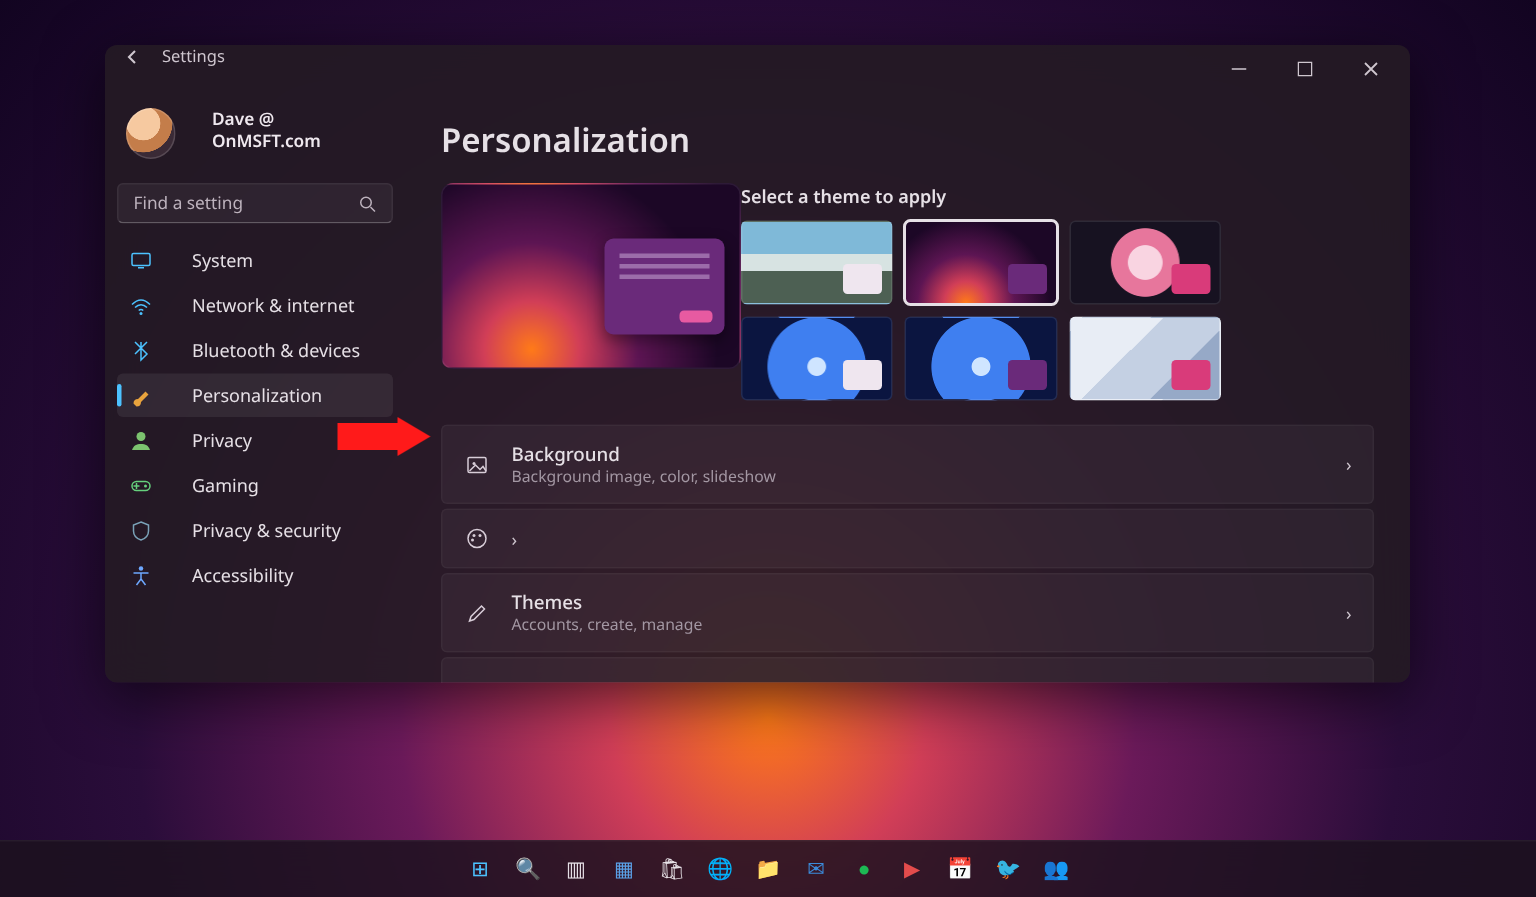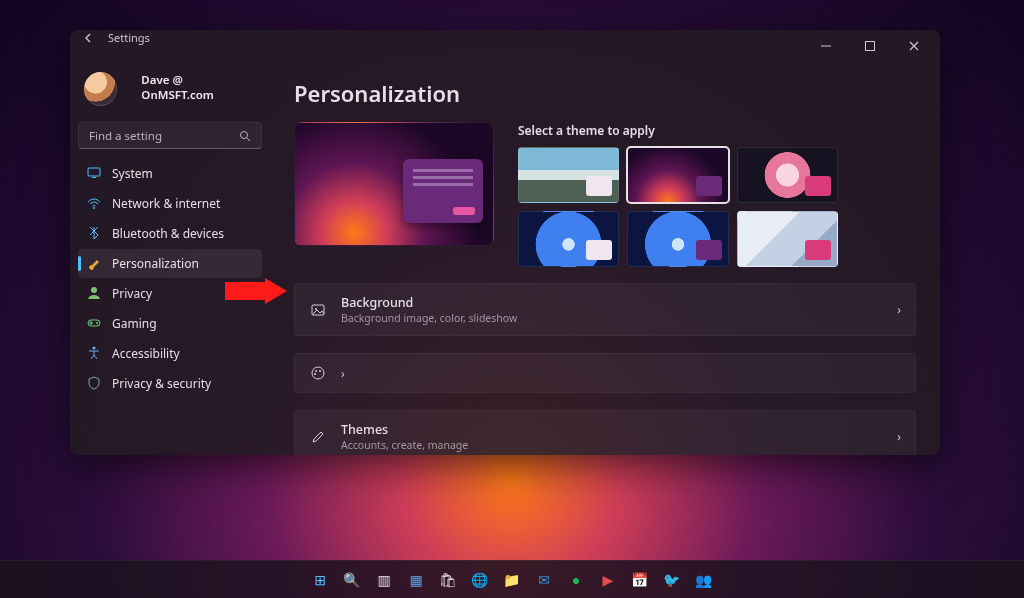--- a/index.html
+++ b/index.html
@@ -54,36 +54,36 @@
     display:flex; align-items:center; justify-content:space-between;
     background: rgba(255,255,255,0.05);
     border:1px solid rgba(255,255,255,0.06);
     border-bottom:1px solid rgba(255,255,255,0.25);
     border-radius:4px;
     padding:5px 10px; margin-bottom:8px;
     font-size:11.5px; color:#bdb2bd;
   }
   .nav { display:flex; flex-direction:column; gap:1px;}
   .nav-item {
-    display:flex; align-items:flex-start; gap:10px;
+    display:flex; align-items:flex-end; gap:26px;
     padding:6px 8px; border-radius:4px; cursor:pointer;
     position:relative;
   }
   .nav-item.active { background: rgba(255,255,255,0.07);}
   .nav-item.active::before {
     content:""; position:absolute; left:0; top:7px; bottom:7px; width:3px;
     background:#4cc2ff; border-radius:2px;
   }
   .nav-ico { width:16px; height:16px; display:flex; align-items:center; justify-content:center; font-size:13px;}
   .nav-label { font-size:12px; color:#e6e0e6;}
   
   .main { flex:1; padding: 10px 24px 0 24px; overflow-y:auto; position:relative;}
   .main::-webkit-scrollbar{width:3px;} .main::-webkit-scrollbar-thumb{background:rgba(255,255,255,0.25); border-radius:2px;}
   .page-title { font-size:22px; font-weight:600; margin:6px 0 14px 0;}
-  .hero-row { display:flex; gap:24px; align-items:flex-start; margin-bottom:16px;}
+  .hero-row { display:flex; align-items:flex-start; margin-bottom:16px;}
   .preview {
     width:200px; height:124px; border-radius:8px; position:relative;
     background: radial-gradient(circle at 30% 90%, #ff7a18 0%, #d13e57 18%, #5d1553 40%, #1c0726 70%);
     border:1px solid rgba(255,255,255,0.08);
     overflow:hidden;
   }
   .preview .card {
     position:absolute; right:10px; top:36px; width:80px; height:64px;
     background:#6a2a7a; border-radius:6px;
     box-shadow:0 4px 10px rgba(0,0,0,0.4);
@@ -110,21 +110,21 @@
   .t-dark .mini{ background:#6a2a7a;}
   .t-flower{ background: radial-gradient(circle at 50% 50%, #f9d4e1 0 20%, #e7769c 21% 40%, #171221 41% 100%);}
   .t-flower .mini{ background:#d93b7a;}
   .t-blue  { background: radial-gradient(circle at 50% 60%, #cfe5ff 0 10%, #3f7ff0 11% 55%, #0b1540 56% 100%);}
   .t-blue .mini{ background:#efe6ef;}
   .t-blue2 { background: radial-gradient(circle at 50% 60%, #cfe5ff 0 10%, #3f7ff0 11% 55%, #0b1540 56% 100%);}
   .t-blue2 .mini{ background:#6a2a7a;}
   .t-wave  { background: linear-gradient(135deg,#e8edf5 0 40%,#c4d0e3 40% 70%,#96a9c7 70% 100%);}
   .t-wave .mini{ background:#d93b7a;}
   
-  .rows { display:flex; flex-direction:column; gap:17px;}
+  .rows { display:flex; flex-direction:column; gap:3px;}
   .row {
     display:flex; align-items:center; gap:14px;
     background: rgba(255,255,255,0.045);
     border:1px solid rgba(255,255,255,0.04);
     border-radius:4px;
     padding:10px 14px; cursor:pointer;
   }
   .row-ico { width:18px; height:18px; display:flex; align-items:center; justify-content:center; color:#d8cdd8;}
   .row-text { flex:1; display:flex; flex-direction:column;}
   .row-title { font-size:12.5px; font-weight:500;}
@@ -247,33 +247,33 @@
                 <rect x="2" y="5" width="12" height="6" rx="3" fill="none" stroke="#66d07d"></rect>
                 <circle cx="11" cy="8" r="1" fill="#66d07d"></circle>
                 <path d="M5 6v4M3 8h4" stroke="#66d07d"></path>
               </svg>
             </span>
             <span class="nav-label">Gaming</span>
           </div>
           <div class="nav-item">
             <span class="nav-ico">
               <svg width="16" height="16" viewBox="0 0 16 16">
+                <path d="M8 2l5 2v4c0 3-2 5-5 6-3-1-5-3-5-6V4z" fill="none" stroke="#7aa2b8"></path>
+              </svg>
+            </span>
+            <span class="nav-label">Privacy &amp; security</span>
+          </div>
+          <div class="nav-item">
+            <span class="nav-ico">
+              <svg width="16" height="16" viewBox="0 0 16 16">
                 <circle cx="8" cy="3" r="1.5" fill="#6ea8ff"></circle>
                 <path d="M3 6h10M8 6v4M8 10l-3 4M8 10l3 4" stroke="#6ea8ff" fill="none"></path>
               </svg>
             </span>
             <span class="nav-label">Accessibility</span>
-          </div>
-          <div class="nav-item">
-            <span class="nav-ico">
-              <svg width="16" height="16" viewBox="0 0 16 16">
-                <path d="M8 2l5 2v4c0 3-2 5-5 6-3-1-5-3-5-6V4z" fill="none" stroke="#7aa2b8"></path>
-              </svg>
-            </span>
-            <span class="nav-label">Privacy &amp; security</span>
           </div>
         </div>
     </div>
 
     <div class="main">
       <div class="page-title">Personalization</div>
 
       <div class="hero-row">
         <div class="preview">
           <div class="card">

